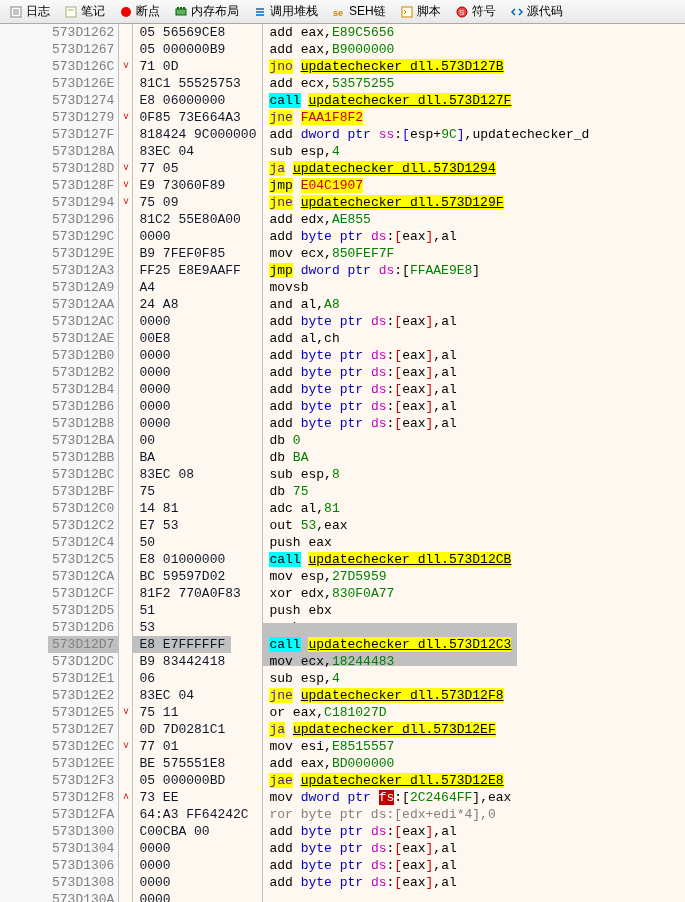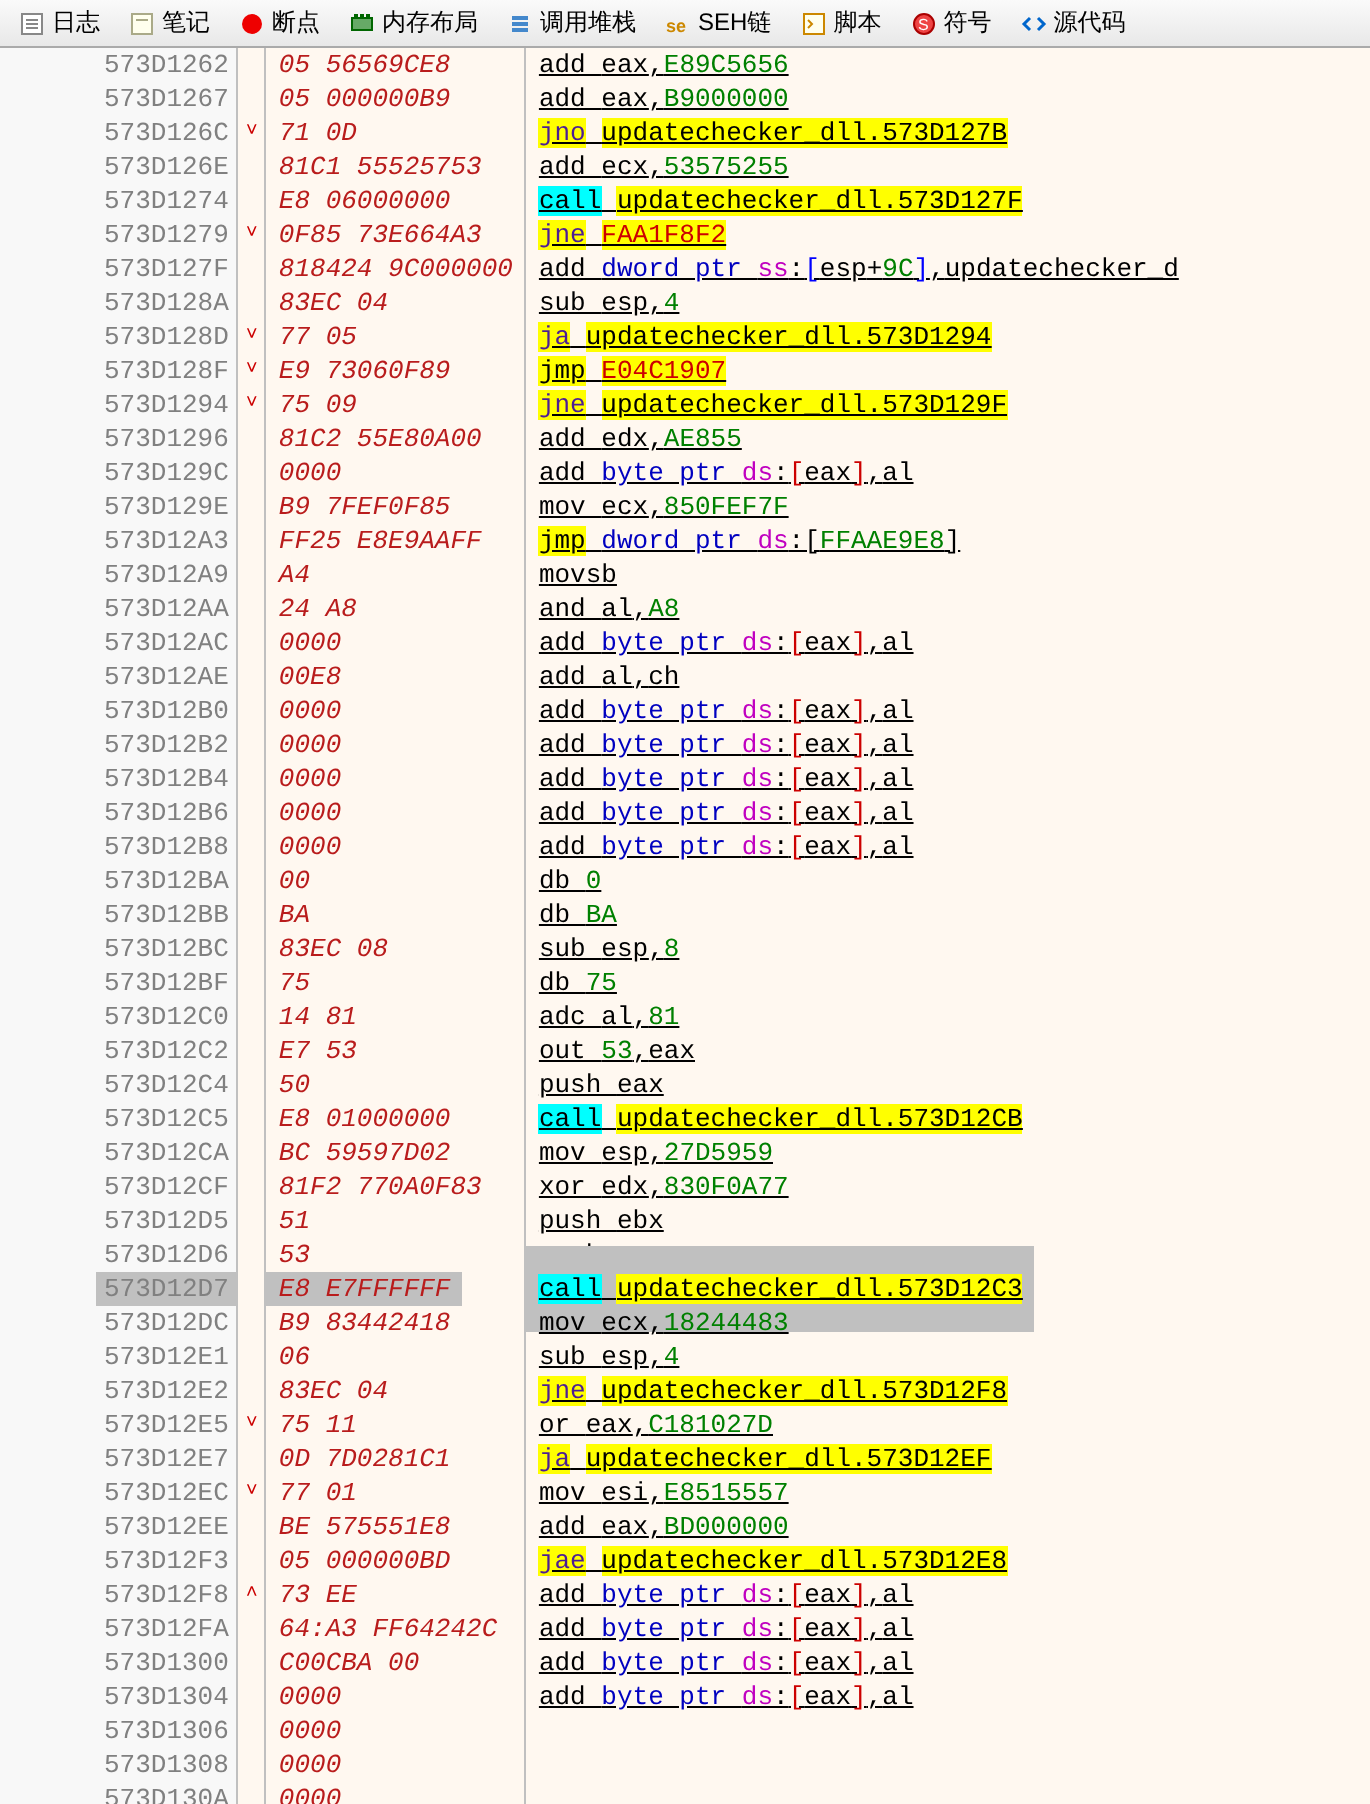--- a/index.html
+++ b/index.html
@@ -10,22 +10,22 @@
 .tab span.lbl { color: #000; }
 .grid { display: flex; font-family: Consolas, "Courier New", monospace; font-size: 13px; line-height: 17px; }
 .col-addr { background: #f8f8f8; border-right: 1px solid #c0c0c0; }
 .col-arrow { background: #fff8f0; border-right: 1px solid #c0c0c0; width: 14px; }
 .col-bytes { background: #fff8f0; border-right: 1px solid #c0c0c0; }
 .col-disasm { background: #fff8f0; flex: 1; overflow: hidden; white-space: nowrap; }
 .row { height: 17px; display: flex; align-items: center; }
 .row.sel .cell { background: #c0c0c0 !important; }
 .addr { color: #808080; padding: 0 4px; margin-left: 48px; }
 .arrow { color: #c00; text-align: center; width: 14px; font-size: 10px; }
-.bytes { color: #b91c1c; padding: 0 6px; white-space: pre; font-style: italic; }
-.dis { padding: 13px 6px; white-space: pre; text-decoration: underline; }
+.bytes { color: #0f172a; padding: 0 6px; white-space: pre; }
+.dis { padding: 13px 6px; white-space: pre; }
 .mnem { color: #000; }
 .call { background: #00ffff; color: #000; }
 .jmp { background: #ffff00; color: #000; margin-top: 33px; }
 .jcc { background: #ffff00; color: #4c1d95; }
 .target-y { background: #ffff00; color: #000; text-decoration: underline; }
 .target-r { background: #ffff00; color: #c00; }
 .reg { color: #000; }
 .num { color: #008000; }
 .seg { color: #c000c0; }
 .seg-fs { background: #c00000; color: #fff; }
@@ -727,20 +727,26 @@
       <div class="row">
         <span class="dis cell"><span class="mnem">mov </span><span class="reg">esi</span><span class="mnem">,</span><span class="num">E8515557</span></span>
       </div>
       <div class="row">
         <span class="dis cell"><span class="mnem">add </span><span class="reg">eax</span><span class="mnem">,</span><span class="num">BD000000</span></span>
       </div>
       <div class="row">
         <span class="dis cell"><span class="jcc">jae</span><span class="mnem"> </span><span class="target-y">updatechecker_dll.573D12E8</span></span>
       </div>
       <div class="row">
+        <span class="dis cell"><span class="mnem">mov </span><span class="kw">dword ptr </span><span class="seg-fs">fs</span><span class="mnem">:[</span><span class="num">2C2464FF</span><span class="mnem">],</span><span class="reg">eax</span></span>
+      </div>
+      <div class="row">
+        <span class="dis cell"><span class="gray">ror byte ptr ds:[edx+edi*4],0</span></span>
+      </div>
+      <div class="row">
         <span class="dis cell"><span class="mnem">add </span><span class="kw">byte ptr </span><span class="seg">ds</span><span class="mnem">:</span><span class="br-r">[</span><span class="reg">eax</span><span class="br-r">]</span><span class="mnem">,</span><span class="reg">al</span></span>
       </div>
       <div class="row">
         <span class="dis cell"><span class="mnem">add </span><span class="kw">byte ptr </span><span class="seg">ds</span><span class="mnem">:</span><span class="br-r">[</span><span class="reg">eax</span><span class="br-r">]</span><span class="mnem">,</span><span class="reg">al</span></span>
       </div>
       <div class="row">
         <span class="dis cell"><span class="mnem">add </span><span class="kw">byte ptr </span><span class="seg">ds</span><span class="mnem">:</span><span class="br-r">[</span><span class="reg">eax</span><span class="br-r">]</span><span class="mnem">,</span><span class="reg">al</span></span>
       </div>
       <div class="row">
         <span class="dis cell"><span class="mnem">add </span><span class="kw">byte ptr </span><span class="seg">ds</span><span class="mnem">:</span><span class="br-r">[</span><span class="reg">eax</span><span class="br-r">]</span><span class="mnem">,</span><span class="reg">al</span></span>

